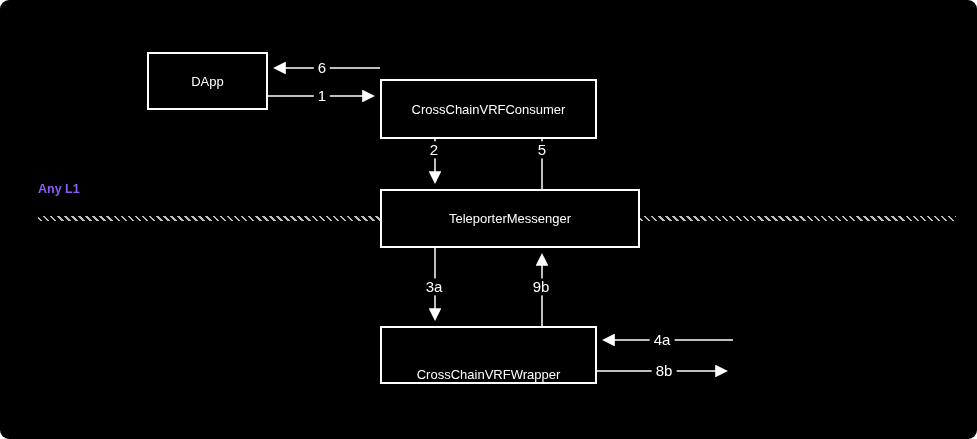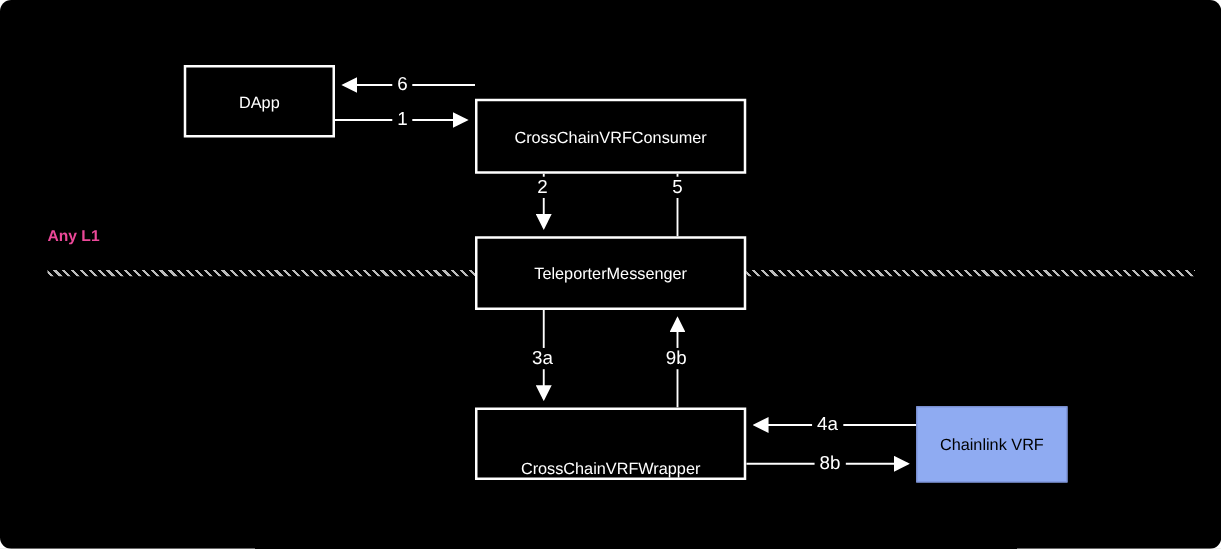--- a/index.html
+++ b/index.html
@@ -52,21 +52,21 @@
     font-size: 13px;
     box-sizing: border-box;
   }
   .node.chainlink {
     background: #8fabf2;
     border: 1px solid #7e93d8;
     color: #000000;
   }
   .node-dapp       { left: 147px; top: 52px;  width: 121px; height: 58px; }
   .node-consumer   { left: 380px; top: 51px;  width: 217px; height: 60px; margin-top: 28px; }
-  .node-teleporter { left: 380px; top: 189px; width: 217px; height: 59px; }
+  .node-teleporter { left: 380px; top: 189px; width: 260px; height: 59px; }
   .node-wrapper    { left: 380px; top: 326px; width: 217px; height: 58px; align-items: flex-end; }
   .node-chainlink  { left: 733px; top: 325px; width: 121px; height: 61px; }
 
   .edge-label {
     position: absolute;
     z-index: 4;
     transform: translate(-50%, -50%);
     background: #000000;
     color: #ffffff;
     font-size: 15px;
@@ -79,21 +79,21 @@
   .el-2  { left: 434px; top: 150px; }
   .el-5  { left: 542px; top: 150px; }
   .el-3a { left: 434px; top: 287px; }
   .el-4b { left: 541px; top: 287px; }
   .el-4a { left: 662px; top: 340px; }
   .el-3b { left: 664px; top: 371px; }
 
   .region-label {
     position: absolute;
     z-index: 3;
-    color: #ec4899;
+    color: #8b5cf6;
     font-weight: bold;
     font-size: 12.5px;
     white-space: nowrap;
   }
   .region-top    { left: 38px; top: 182px; }
   .region-bottom { left: 38px; top: 239px; }
 </style>
 </head>
 <body>
 
@@ -130,23 +130,20 @@
   </div>
   <div class="node node-consumer">
     <span>CrossChainVRFConsumer</span>
   </div>
   <div class="node node-teleporter">
     <span>TeleporterMessenger</span>
   </div>
   <div class="node node-wrapper">
     <span>CrossChainVRFWrapper</span>
   </div>
-  <div class="node chainlink node-chainlink">
-    <span>Chainlink VRF</span>
-  </div>
 
   <div class="edge-label el-6">6</div>
   <div class="edge-label el-1">1</div>
   <div class="edge-label el-2">2</div>
   <div class="edge-label el-5">5</div>
   <div class="edge-label el-3a">3a</div>
   <div class="edge-label el-4b">9b</div>
   <div class="edge-label el-4a">4a</div>
   <div class="edge-label el-3b">8b</div>
 

